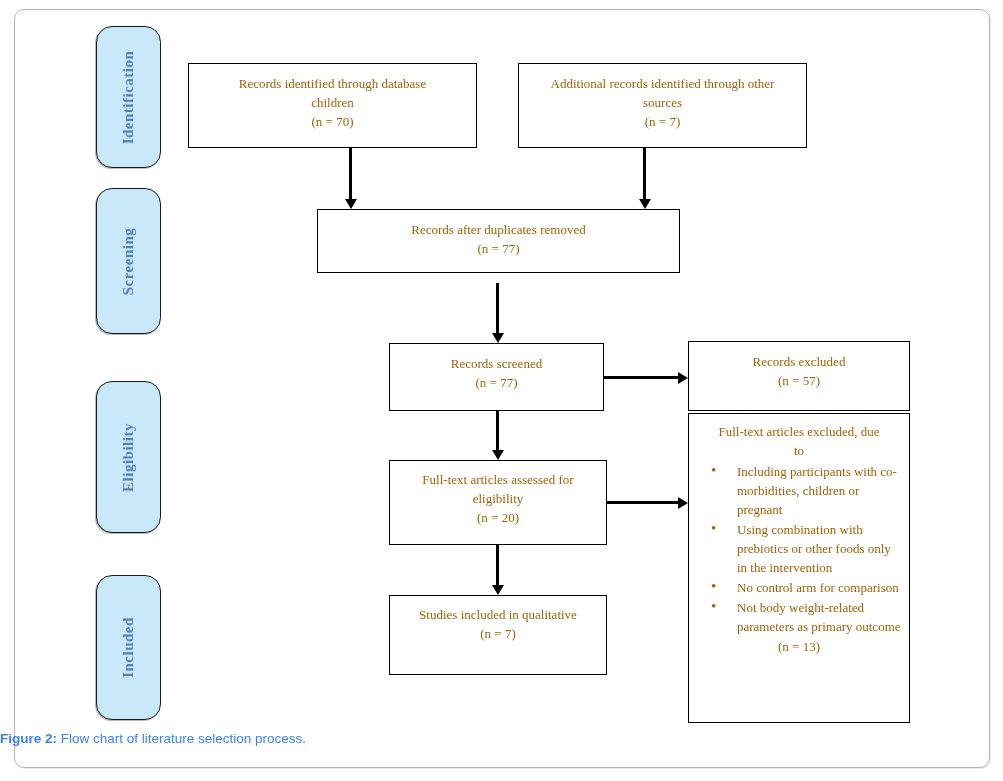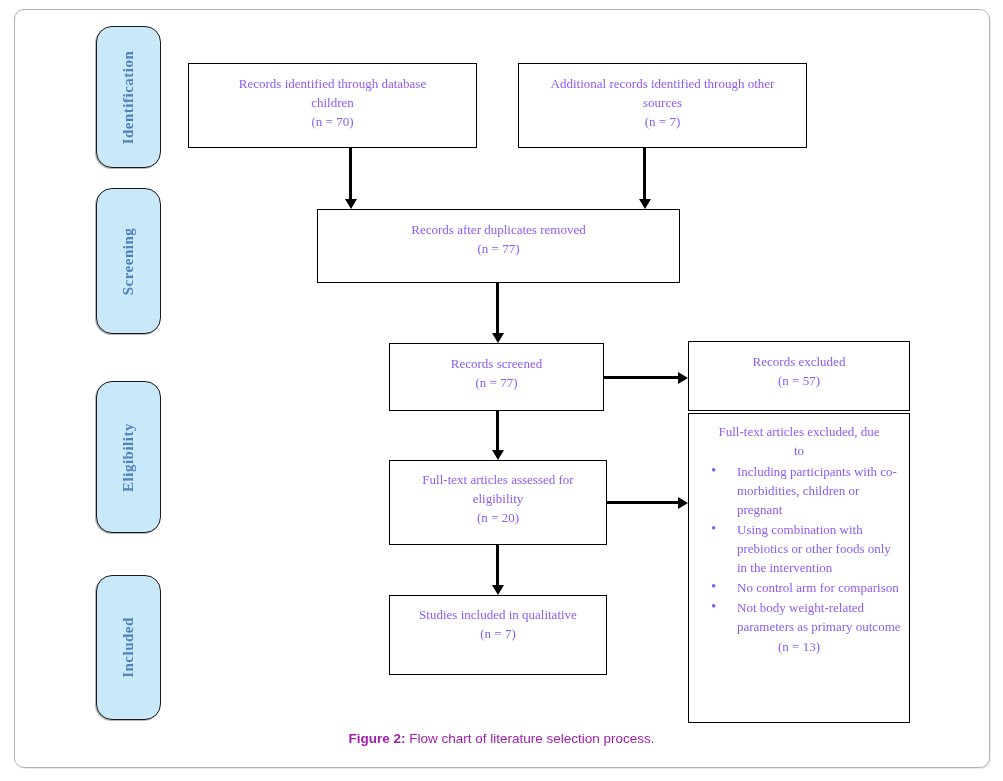--- a/index.html
+++ b/index.html
@@ -40,21 +40,21 @@
     color: var(--stage-text, #4f81bd);
   }
   
   .fbox {
     position: absolute;
     background: #ffffff;
     border: 1.5px solid #000000;
     box-sizing: border-box;
     font-size: 13px;
     line-height: 19px;
-    color: #8b5cf6;
+    color: #a16207;
     text-align: center;
   }
   .btext { margin: 0 auto; }
   .pad-t10 { padding-top: 10px; }
   .pad-t9  { padding-top: 9px; }
   
   .arrow-v {
     position: absolute;
     width: 3px;
     background: var(--arrow, #000000);
@@ -100,24 +100,23 @@
     position: absolute;
     left: 4px; top: -1px;
     font-size: 15px;
   }
   .excl-count { text-align: center; margin-top: 1px; }
   
   .caption {
     position: absolute;
     left: 0; top: 731px;
     width: 1003px;
-    text-align: center;
     font-family: "Liberation Sans", "DejaVu Sans", sans-serif;
     font-size: 13.5px;
-    color: #a21caf;
+    color: #3b82f6;
   }
   .caption b { font-weight: bold; }
 </style>
 </head>
 <body>
 
 <div class="canvas">
 
   <div class="frame"></div>
 
@@ -142,21 +141,21 @@
     </div>
   </div>
   <div class="fbox pad-t10" style="left:518px; top:63px; width:289px; height:85px;">
     <div class="btext" style="max-width:262px;">
       <div>Additional records identified through other</div>
       <div>sources</div>
       <div>(n = 7)</div>
     </div>
   </div>
 
-  <div class="fbox pad-t10" style="left:317px; top:209px; width:363px; height:74px;">
+  <div class="fbox pad-t10" style="left:317px; top:209px; width:363px; height:64px;">
     <div class="btext">
       <div>Records after duplicates removed</div>
       <div>(n = 77)</div>
     </div>
   </div>
 
   <div class="fbox pad-t10" style="left:389px; top:343px; width:215px; height:68px;">
     <div class="btext">
       <div>Records screened</div>
       <div>(n = 77)</div>

